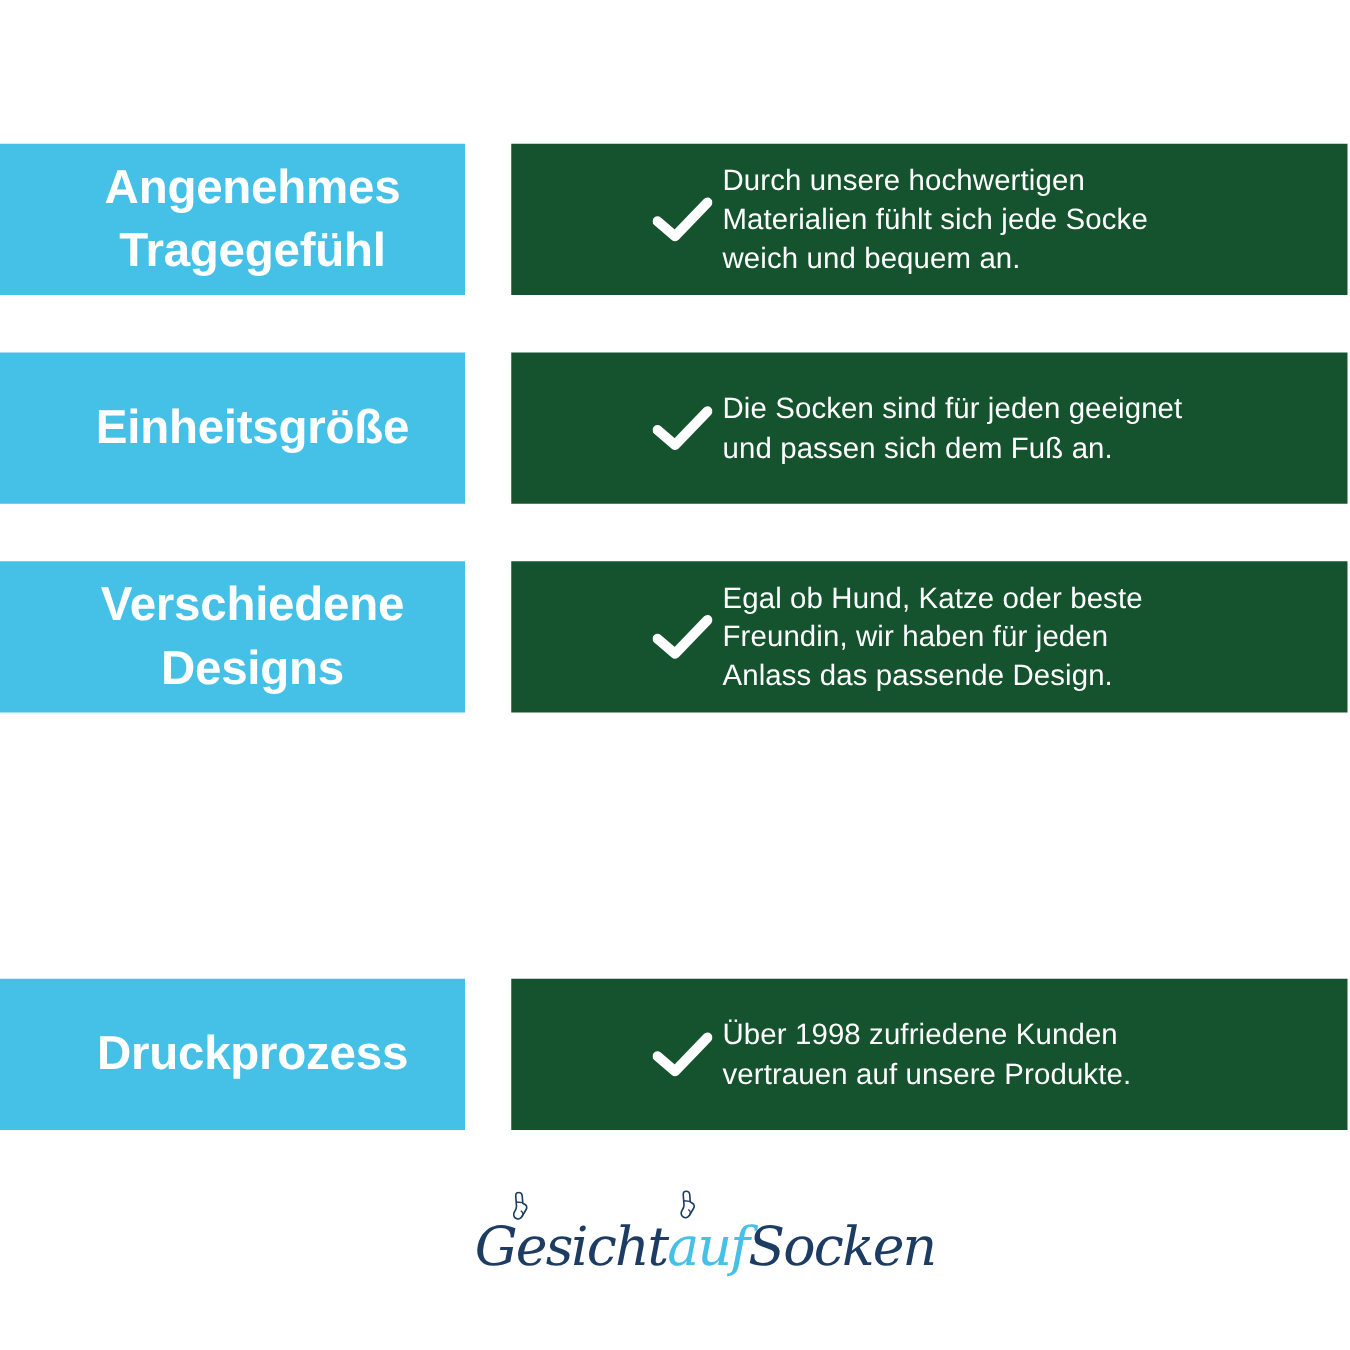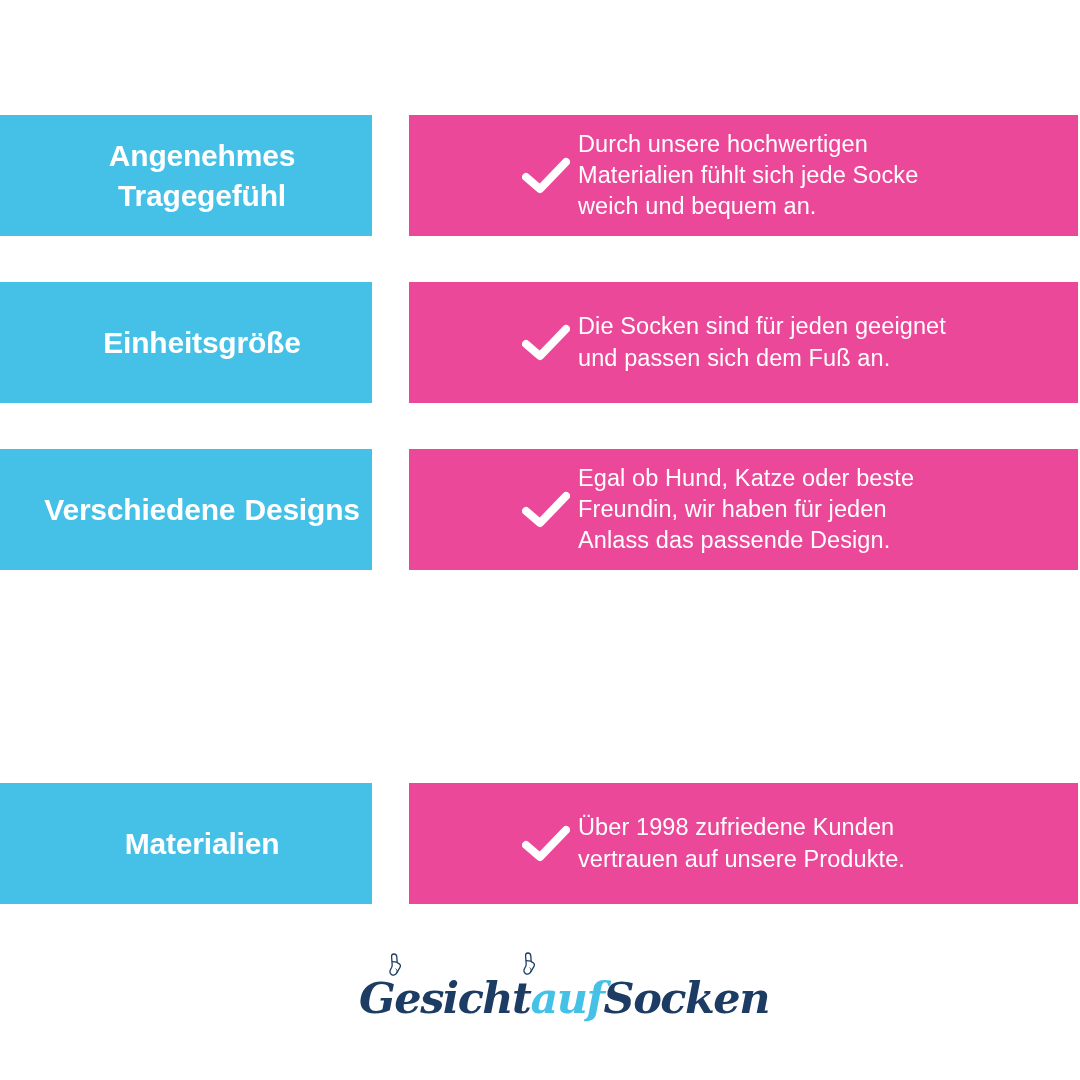--- a/index.html
+++ b/index.html
@@ -40,35 +40,35 @@
     background: #45c1e8;
     display: flex;
     align-items: center;
     justify-content: center;
     box-sizing: border-box;
     padding: 0 8px 0 40px;
   }
 
   .feature-label-text {
     color: #ffffff;
-    font-size: 30px;
+    font-size: 38px;
     font-weight: bold;
     line-height: 1.32;
     text-align: center;
     letter-spacing: -0.2px;
     word-spacing: 1px;
   }
 
   .feature-panel {
     position: absolute;
     left: 409px;
     top: 0;
     width: 669px;
     height: 121px;
-    background: #ec4899;
+    background: #14532d;
     display: flex;
     align-items: center;
   }
 
   .check-icon {
     flex: 0 0 auto;
     width: 64px;
     margin-left: 105px;
     display: flex;
     align-items: center;
@@ -103,21 +103,21 @@
 
   .logo-inner {
     position: relative;
     display: inline-block;
   }
 
   .logo-text {
     font-family: "DejaVu Serif", serif;
     font-size: 43px;
     font-style: italic;
-    font-weight: bold;
+    font-weight: normal;
     letter-spacing: -1.5px;
     line-height: 1;
     white-space: nowrap;
     margin-left: 48px;
   }
 
   .logo-dark { color: #1d3c63; }
   .logo-accent { color: #45c1e8; }
 
   .sock {
@@ -180,21 +180,21 @@
 Freundin, wir haben für jeden
 Anlass das passende Design.</span>
     </div>
   </div>
 
   <div class="feature-row" style="top:616px;">
   </div>
 
   <div class="feature-row" style="top:783px;">
     <div class="feature-label">
-      <span class="feature-label-text">Materialien</span>
+      <span class="feature-label-text">Druckprozess</span>
     </div>
     <div class="feature-panel">
       <span class="check-icon">
         <svg width="48" height="38" viewBox="0 0 48 38">
           <path d="M4 20 L18 32 L44 5" fill="none" stroke="#ffffff" stroke-width="8" stroke-linecap="round" stroke-linejoin="round"></path>
         </svg>
       </span>
       <span class="feature-desc">Über 1998 zufriedene Kunden
 vertrauen auf unsere Produkte.</span>
     </div>

